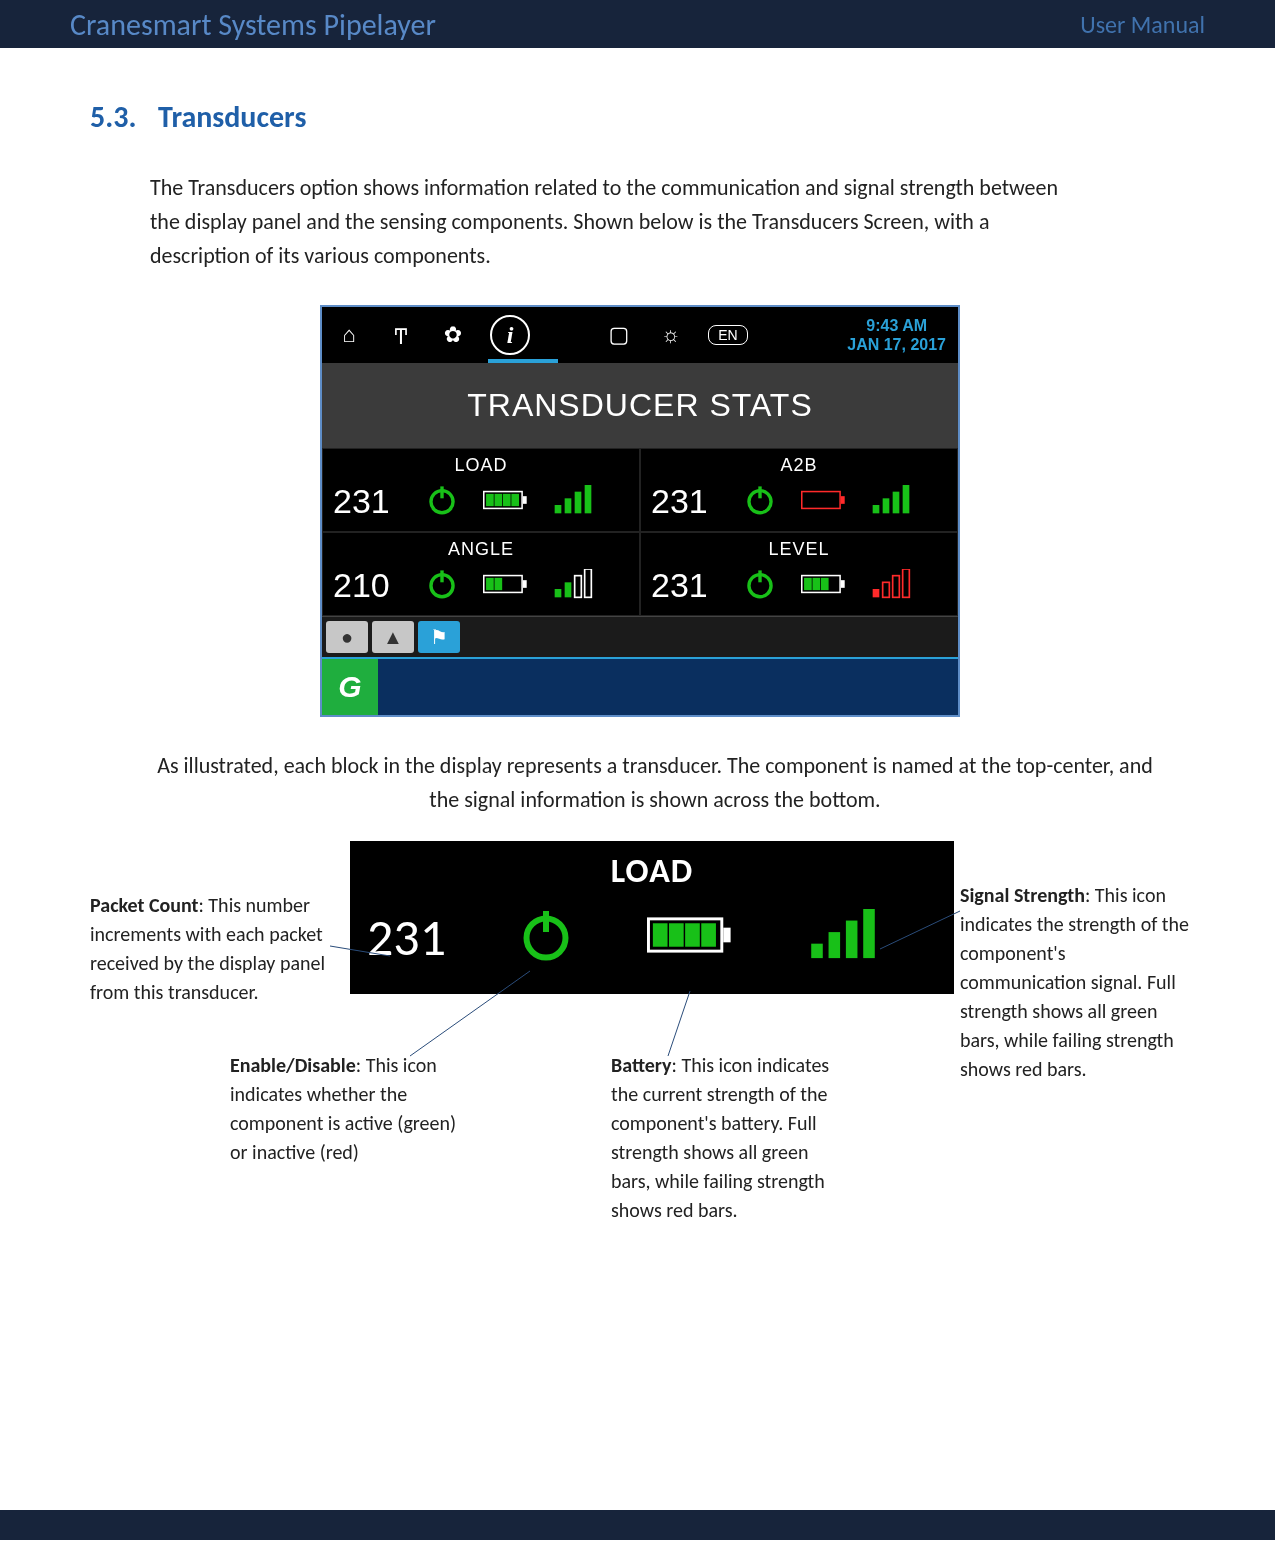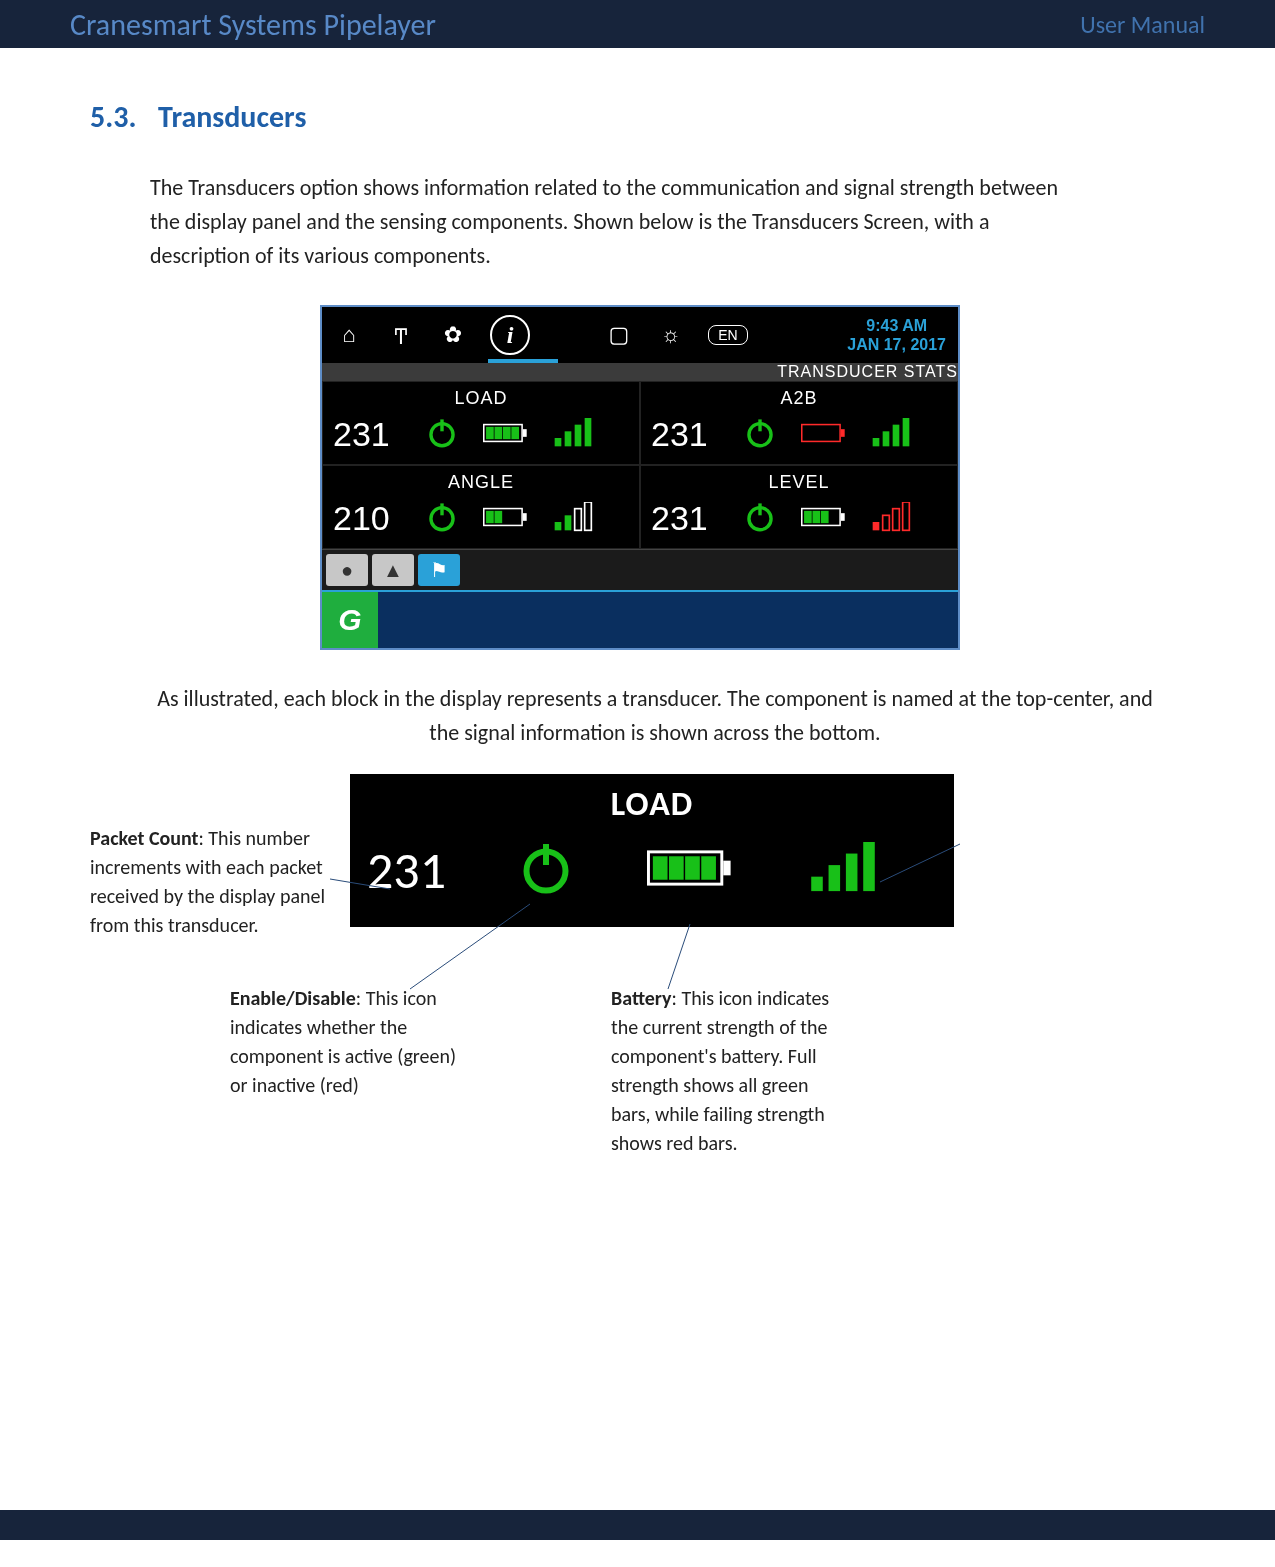--- a/index.html
+++ b/index.html
@@ -68,21 +68,21 @@
     display:flex; align-items:center; justify-content:center;
     font-family: "Times New Roman", serif; font-style: italic; font-weight:bold; font-size:24px;
   }
   .device-topstrip .underline {
     position:absolute; left:166px; width:70px; height:4px; background:#2aa1d8; bottom:0;
   }
   .device-topstrip .datetime {
     margin-left:auto; color:#2aa1d8; font-weight:bold; text-align:center; font-size:16px; line-height:1.2;
   }
   .device-band {
-    background:#3b3b3b; color:#fff; text-align:right; font-size:16px; letter-spacing:1px; padding:0 0;
+    background:#3b3b3b; color:#fff; text-align:center; font-size:32px; letter-spacing:1px; padding:24px 0;
   }
   .quad { display:grid; grid-template-columns:1fr 1fr; }
   .cell {
     background:#000; border:1px solid #222; padding:6px 10px 10px 10px;
     color:#fff;
   }
   .cell .lbl { text-align:center; font-size:18px; letter-spacing:1px; margin-bottom:6px; }
   .cell .row { display:flex; align-items:center; gap:24px; }
   .cell .num { font-size:34px; width:68px; }
   .pwr svg { width:34px; height:34px; }
@@ -305,17 +305,20 @@
 
       <div class="note" style="left:0; top:50px; width:250px;">
         <span class="h">Packet Count</span><span>:  This number increments with each packet received by the display panel from this transducer.</span>
       </div>
       <div class="note" style="left:140px; top:210px; width:260px;">
         <span class="h">Enable/Disable</span><span>:  This icon indicates whether the component is active (green) or inactive (red)</span>
       </div>
       <div class="note" style="left:490px; top:210px; width:260px;margin-left:31px;">
         <span class="h">Battery</span><span>:  This icon indicates the current strength of the component's battery.  Full strength shows all green bars, while failing strength shows red bars.</span>
       </div>
+      <div class="note" style="left:870px; top:40px; width:230px;">
+        <span class="h">Signal Strength</span><span>:  This icon indicates the strength of the component's communication signal.  Full strength shows all green bars, while failing strength shows red bars.</span>
+      </div>
     </div>
   </div>
 
   <div class="bottombar"></div>
 </div>
 
 </body></html>

